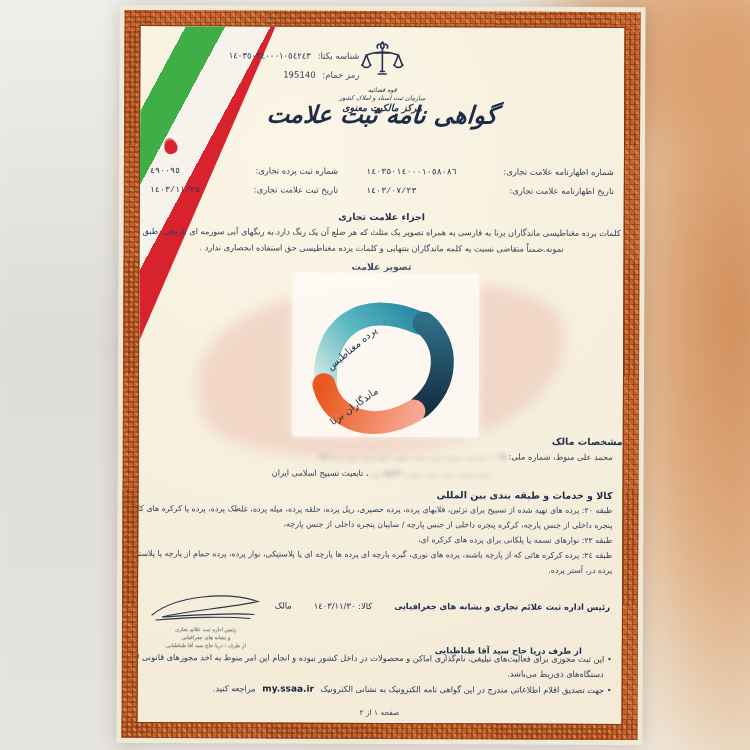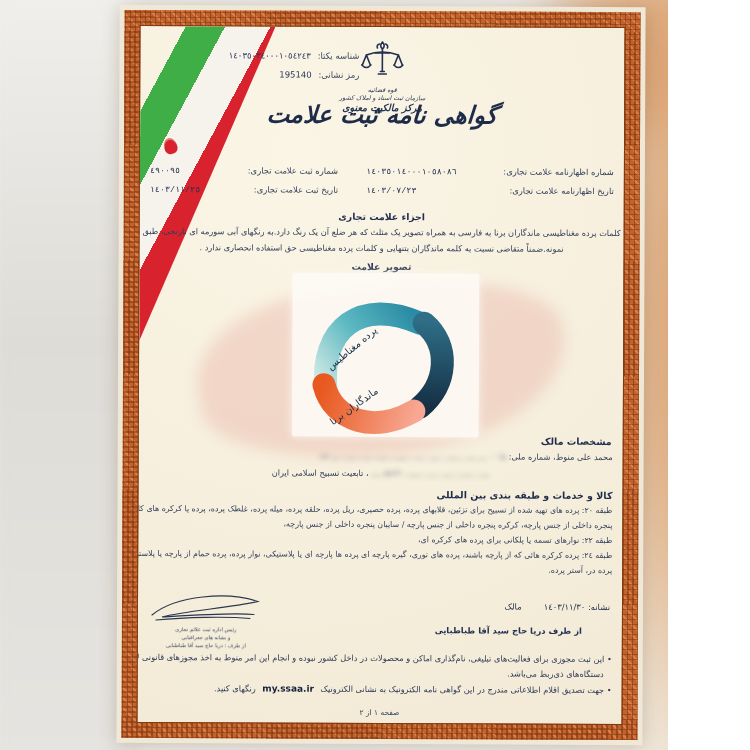--- a/index.html
+++ b/index.html
@@ -1,16 +1,16 @@
 <!DOCTYPE html>
 <html lang="fa"><head>
 <meta charset="utf-8">
 <style>
   html,body{margin:0;padding:0;}
-  .canvas{position:relative;width:668px;height:750px;background:#ecebe7;overflow:hidden;
+  .canvas{position:relative;width:750px;height:750px;background:#ecebe7;overflow:hidden;
           font-family:"DejaVu Sans",sans-serif;color:#22304e;}
   
   .bg-left{position:absolute;left:-10px;top:-10px;width:150px;height:780px;
            background:linear-gradient(180deg,#f0efec 0%,#dedcd7 45%,#e6e4e0 100%);filter:blur(8px);}
   .bg-right{position:absolute;left:595px;top:-20px;width:190px;height:800px;
             background:radial-gradient(ellipse at 75% 42%,#d08c58 0%,#dfae82 40%,#efe8da 78%,#f2efe8 100%);
             filter:blur(20px);}
   .bg-top{position:absolute;left:560px;top:-30px;width:220px;height:160px;background:#d99a66;filter:blur(30px);opacity:.7;}
 
   
@@ -57,34 +57,34 @@
   .p-center{position:absolute;left:0;right:0;text-align:center;font-size:8.2px;color:#303d5a;white-space:nowrap;}
 
   
   .map-watermark{position:absolute;top:258px;left:58px;width:370px;height:170px;background:#e9b4a7;opacity:.42;
                  filter:blur(7px);border-radius:38% 55% 48% 60%/50% 42% 62% 45%;transform:rotate(-8deg);}
   .mark-panel{position:absolute;top:246px;left:153px;width:187px;height:164px;background:rgba(253,251,245,.9);
               border-radius:3px;box-shadow:0 0 10px rgba(250,248,240,.9);}
   .mark-logo{position:absolute;top:252px;left:155px;}
 
   
-  .owner-heading{position:absolute;top:408px;right:11px;font-size:9.5px;font-weight:bold;color:#1f2c4c;}
+  .owner-heading{position:absolute;top:408px;right:0;font-size:9.5px;font-weight:bold;color:#1f2c4c;}
   .owner-line1{position:absolute;top:424px;right:10px;left:10px;font-size:8.2px;text-align:right;white-space:nowrap;color:#303d5a;}
   .owner-line2{position:absolute;top:441px;left:0;right:0;text-align:center;font-size:8.2px;white-space:nowrap;color:#303d5a;}
   .redacted{filter:blur(2.6px);opacity:.75;color:#4a5570;letter-spacing:1px;}
 
   
   .goods-heading{position:absolute;top:462px;right:10px;font-size:9.5px;font-weight:bold;color:#1f2c4c;text-align:center;}
   .goods-line{position:absolute;right:10px;left:6px;font-size:7.9px;text-align:right;white-space:nowrap;color:#303d5a;}
 
   
   .sig-row1{position:absolute;top:574px;right:12px;width:340px;display:flex;direction:rtl;gap:22px;
             font-size:8.4px;white-space:nowrap;align-items:center;}
   .sig-role{font-weight:bold;color:#223055;}
-  .sig-row2{position:absolute;top:598px;right:40px;font-size:8.4px;font-weight:bold;color:#223055;white-space:nowrap;}
+  .sig-row2{position:absolute;top:618px;right:40px;font-size:8.4px;font-weight:bold;color:#223055;white-space:nowrap;}
   .sig-art{position:absolute;top:565px;left:8px;width:120px;height:34px;}
   .stamp{position:absolute;top:600px;left:2px;width:132px;text-align:center;font-size:5.2px;line-height:1.5;
          color:#39445f;filter:blur(.4px);}
 
   
   .note{position:absolute;right:10px;left:8px;font-size:8.2px;text-align:right;white-space:nowrap;color:#2d3a57;}
   .note .site{font-weight:bold;font-size:9px;color:#14213d;margin:12px 4px;}
   .page-num{position:absolute;top:681px;left:0;right:0;text-align:center;font-size:7.5px;color:#39445f;}
 </style>
 </head>
@@ -102,21 +102,21 @@
         <div class="flag">
           <div class="flag-emblem"></div>
         </div>
 
         <div class="serial-block">
           <div class="row">
             <span>شناسه یکتا:</span>
             <span class="val">١٤٠٣٥٠٣٤٠٠٠١٠٥٤٢٤٣</span>
           </div>
           <div class="row">
-            <span>رمز نشانی:</span>
+            <span>رمز حمام:</span>
             <span class="val">195140</span>
           </div>
         </div>
 
         <div class="emblem-block">
           <svg width="44" height="42" viewBox="0 0 44 40">
             <g stroke="#233050" stroke-width="1.6" fill="none" stroke-linecap="round">
               <path d="M22 2 q-3.5 4 0 7 q3.5 -3 0 -7"></path>
               <path d="M19 4 q-3 1 -2 4 M25 4 q3 1 2 4"></path>
               <line x1="22" y1="9" x2="22" y2="31"></line>
@@ -142,21 +142,21 @@
               <span class="lbl">شماره اظهارنامه علامت تجاری:</span>
               <span class="val">١٤٠٣٥٠١٤٠٠٠١٠٥٨٠٨٦</span>
             </div>
             <div class="frow">
               <span class="lbl">تاریخ اظهارنامه علامت تجاری:</span>
               <span class="val">١٤٠٣/٠٧/٢٣</span>
             </div>
           </div>
           <div class="col col-reg">
             <div class="frow">
-              <span class="lbl">شماره ثبت علامت تجاری:</span>
+              <span class="lbl">شماره ثبت پرده تجاری:</span>
               <span class="val">٤٩٠٠٩٥</span>
             </div>
             <div class="frow">
               <span class="lbl">تاریخ ثبت علامت تجاری:</span>
               <span class="val">١٤٠٣/١١/٢٥</span>
             </div>
           </div>
         </div>
 
         <div class="h-center" style="top:184px">اجزاء علامت تجاری</div>
@@ -204,22 +204,23 @@
         </div>
 
         <div class="goods-heading">کالا و خدمات و طبقه بندی بین المللی</div>
         <div class="goods-line" style="top:478px">طبقه ٢٠: پرده های تهیه شده از تسبیح برای تزئین، قلابهای پرده، پرده حصیری، ریل پرده، حلقه پرده، میله پرده، غلطک پرده، پرده یا کرکره های کاغذی، پرده</div>
         <div class="goods-line" style="top:493px">پنجره داخلی از جنس پارچه، کرکره پنجره داخلی از جنس پارچه / سایبان  پنجره داخلی از جنس پارچه،</div>
         <div class="goods-line" style="top:508px">طبقه ٢٢: نوارهای تسمه یا پلکانی برای پرده های کرکره ای،</div>
         <div class="goods-line" style="top:523px">طبقه ٢٤: پرده کرکره هائی که از پارچه باشند، پرده های توری، گیره پارچه ای پرده ها پارچه ای یا پلاستیکی، نوار پرده، پرده حمام از پارچه یا پلاستیک،</div>
         <div class="goods-line" style="top:538px">پرده در، آستر پرده.</div>
 
         <div class="sig-row1">
+          <span class="sig-role">رئیس اداره ثبت علائم تجاری و نشانه های جغرافیایی</span>
           <span>
-            <span>نشانه:</span>
+            <span>کالا:</span>
             <span>١٤٠٣/١١/٣٠</span>
           </span>
           <span>مالک</span>
         </div>
         <div class="sig-row2">از طرف دریا حاج سید آقا طباطبایی</div>
         <svg class="sig-art" viewBox="0 0 120 34">
           <g stroke="#2b3550" stroke-width="1.1" fill="none" stroke-linecap="round">
             <path d="M6 24 C 30 4 82 0 112 10 C 88 16 38 20 16 26 C 46 24 86 21 108 23"></path>
             <path d="M10 29 C 40 26 80 25 104 27"></path>
           </g>
@@ -232,21 +233,21 @@
 
         <div class="note" style="top:626px">
           <span>•</span>
           <span>این ثبت مجوزی برای فعالیت‌های تبلیغی، نام‌گذاری اماکن و محصولات در داخل کشور نبوده و انجام این امر منوط به اخذ مجوزهای قانونی لازم از</span>
         </div>
         <div class="note" style="top:641px;right:18px">دستگاه‌های ذی‌ربط می‌باشد.</div>
         <div class="note" style="top:657px">
           <span>•</span>
           <span>جهت تصدیق اقلام اطلاعاتی مندرج در این گواهی نامه الکترونیک به نشانی الکترونیک</span>
           <span class="site">my.ssaa.ir</span>
-          <span>رنگهای کنید.</span>
+          <span>مراجعه کنید.</span>
         </div>
 
         <div class="page-num">صفحه ١ از ٢</div>
 
       </div>
     </div>
   </div>
 </div>
 
 </body></html>

